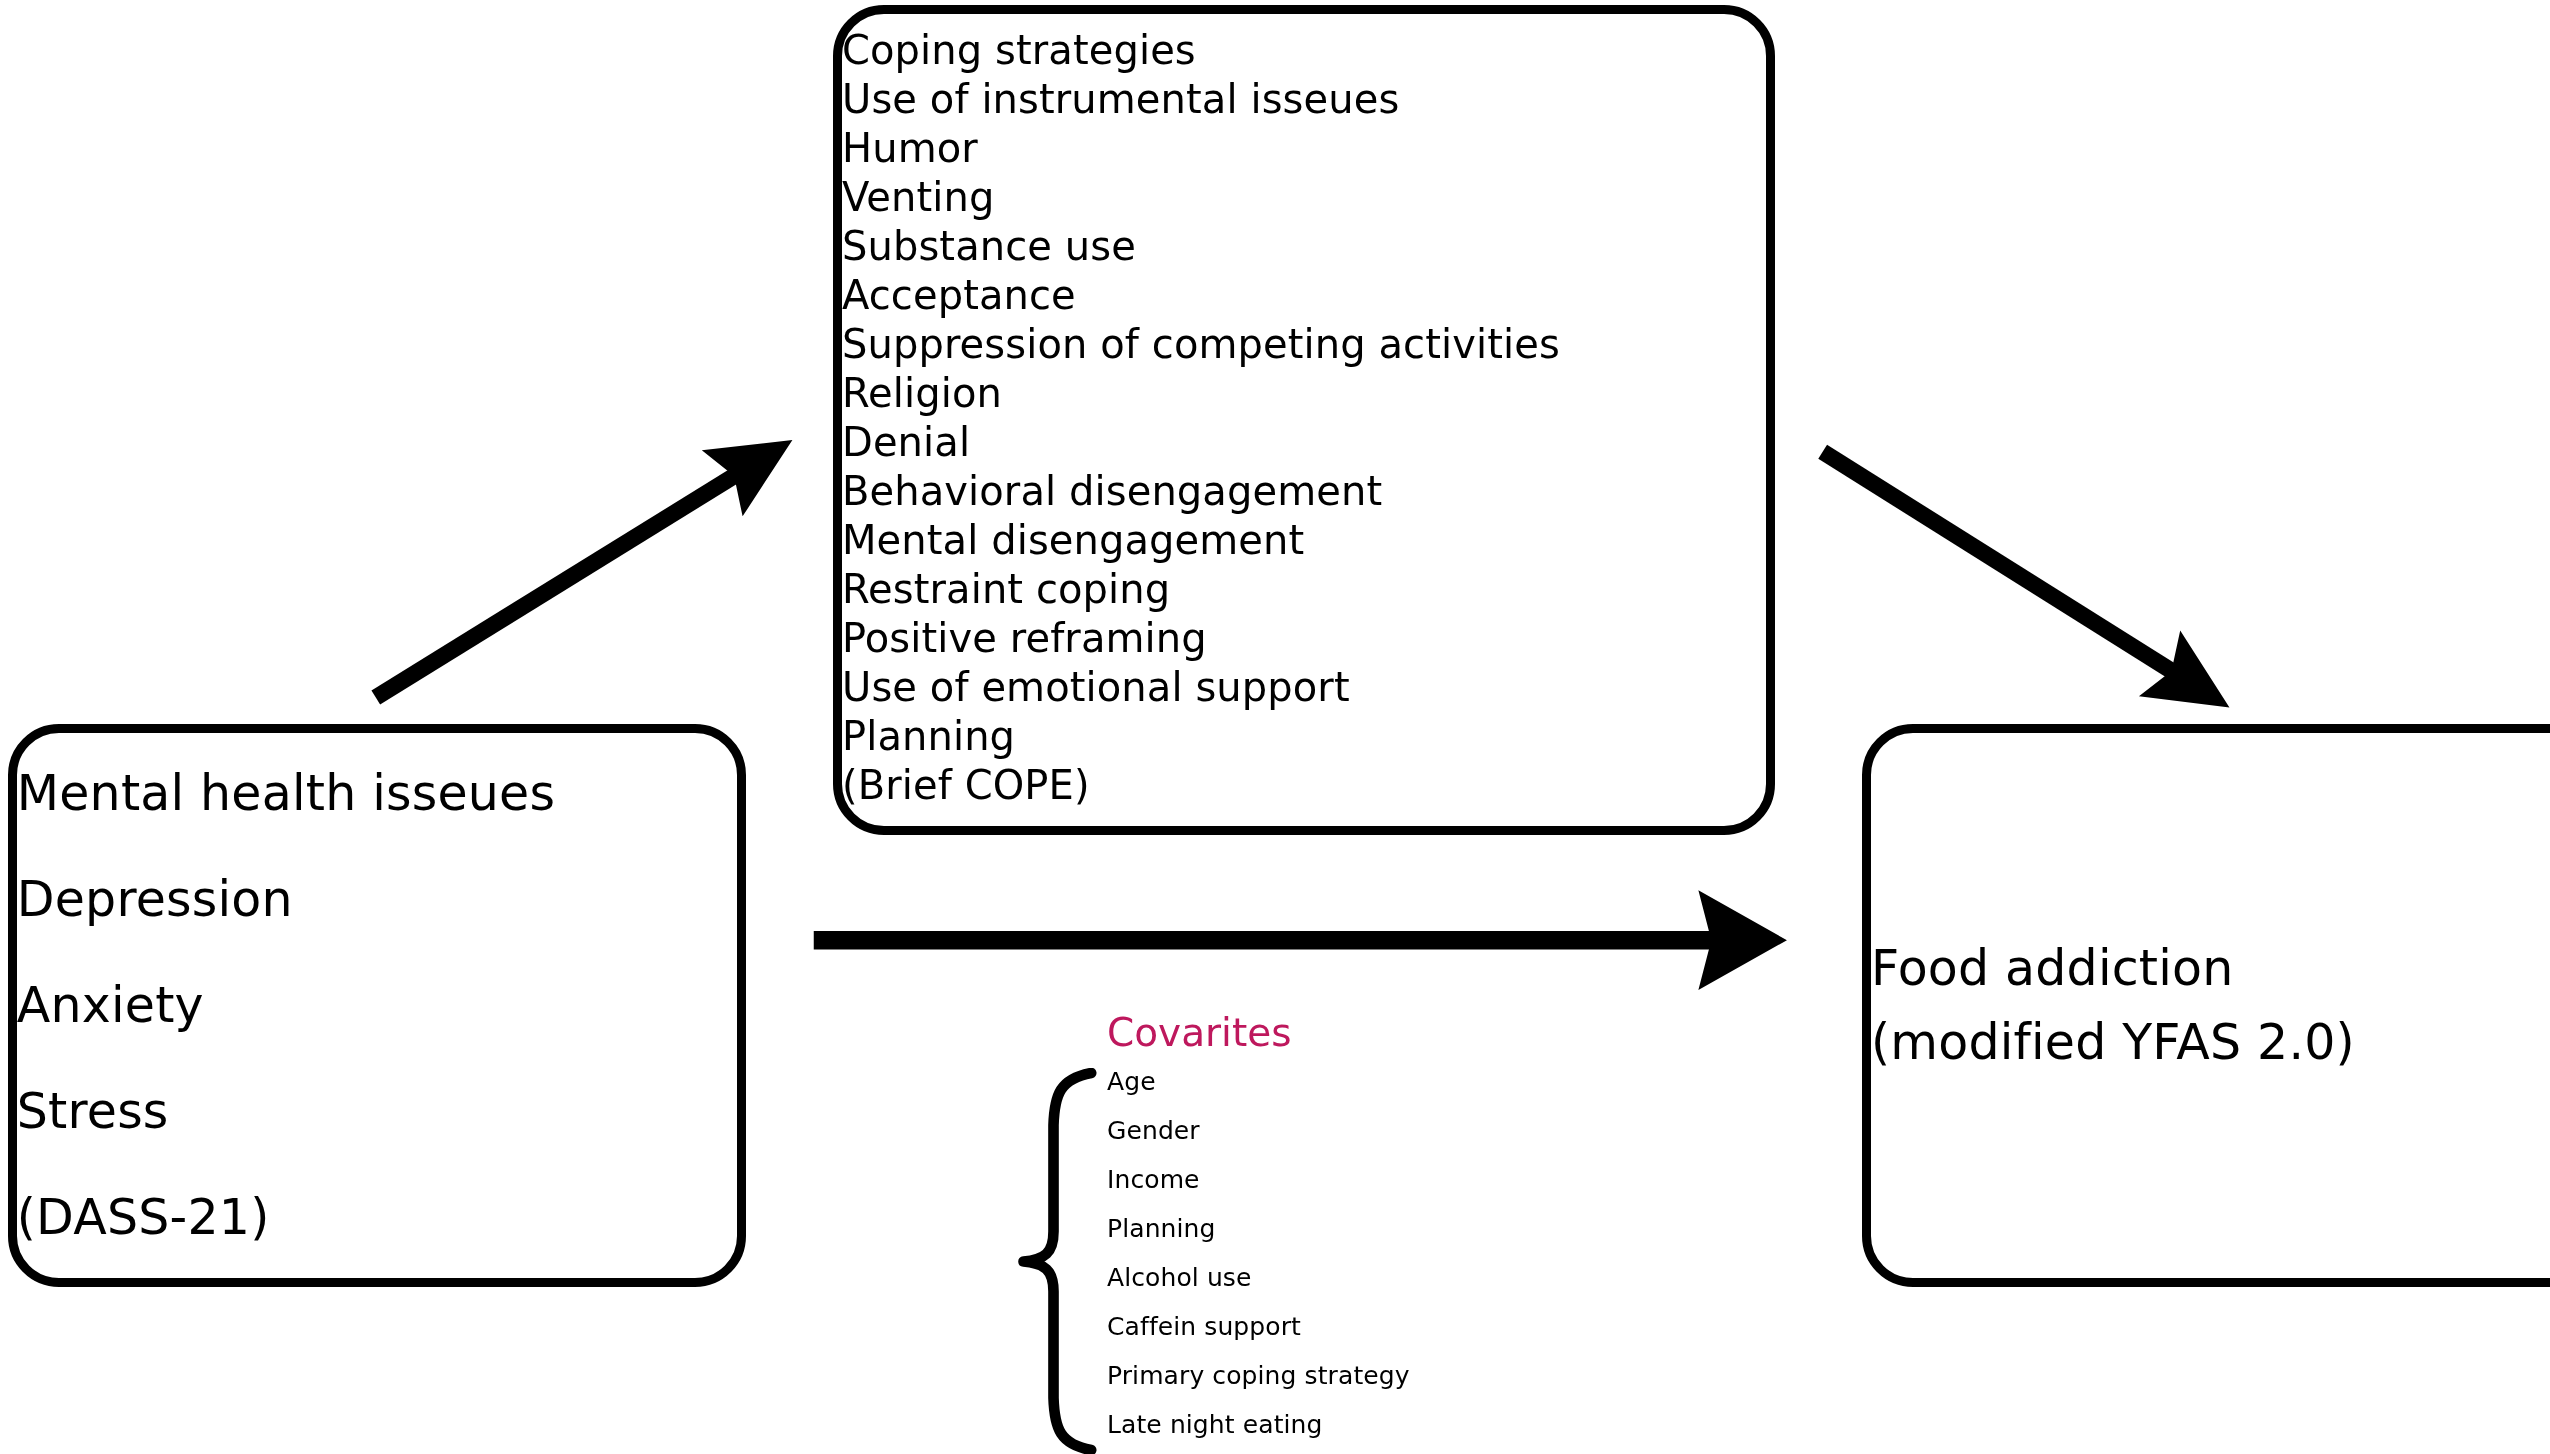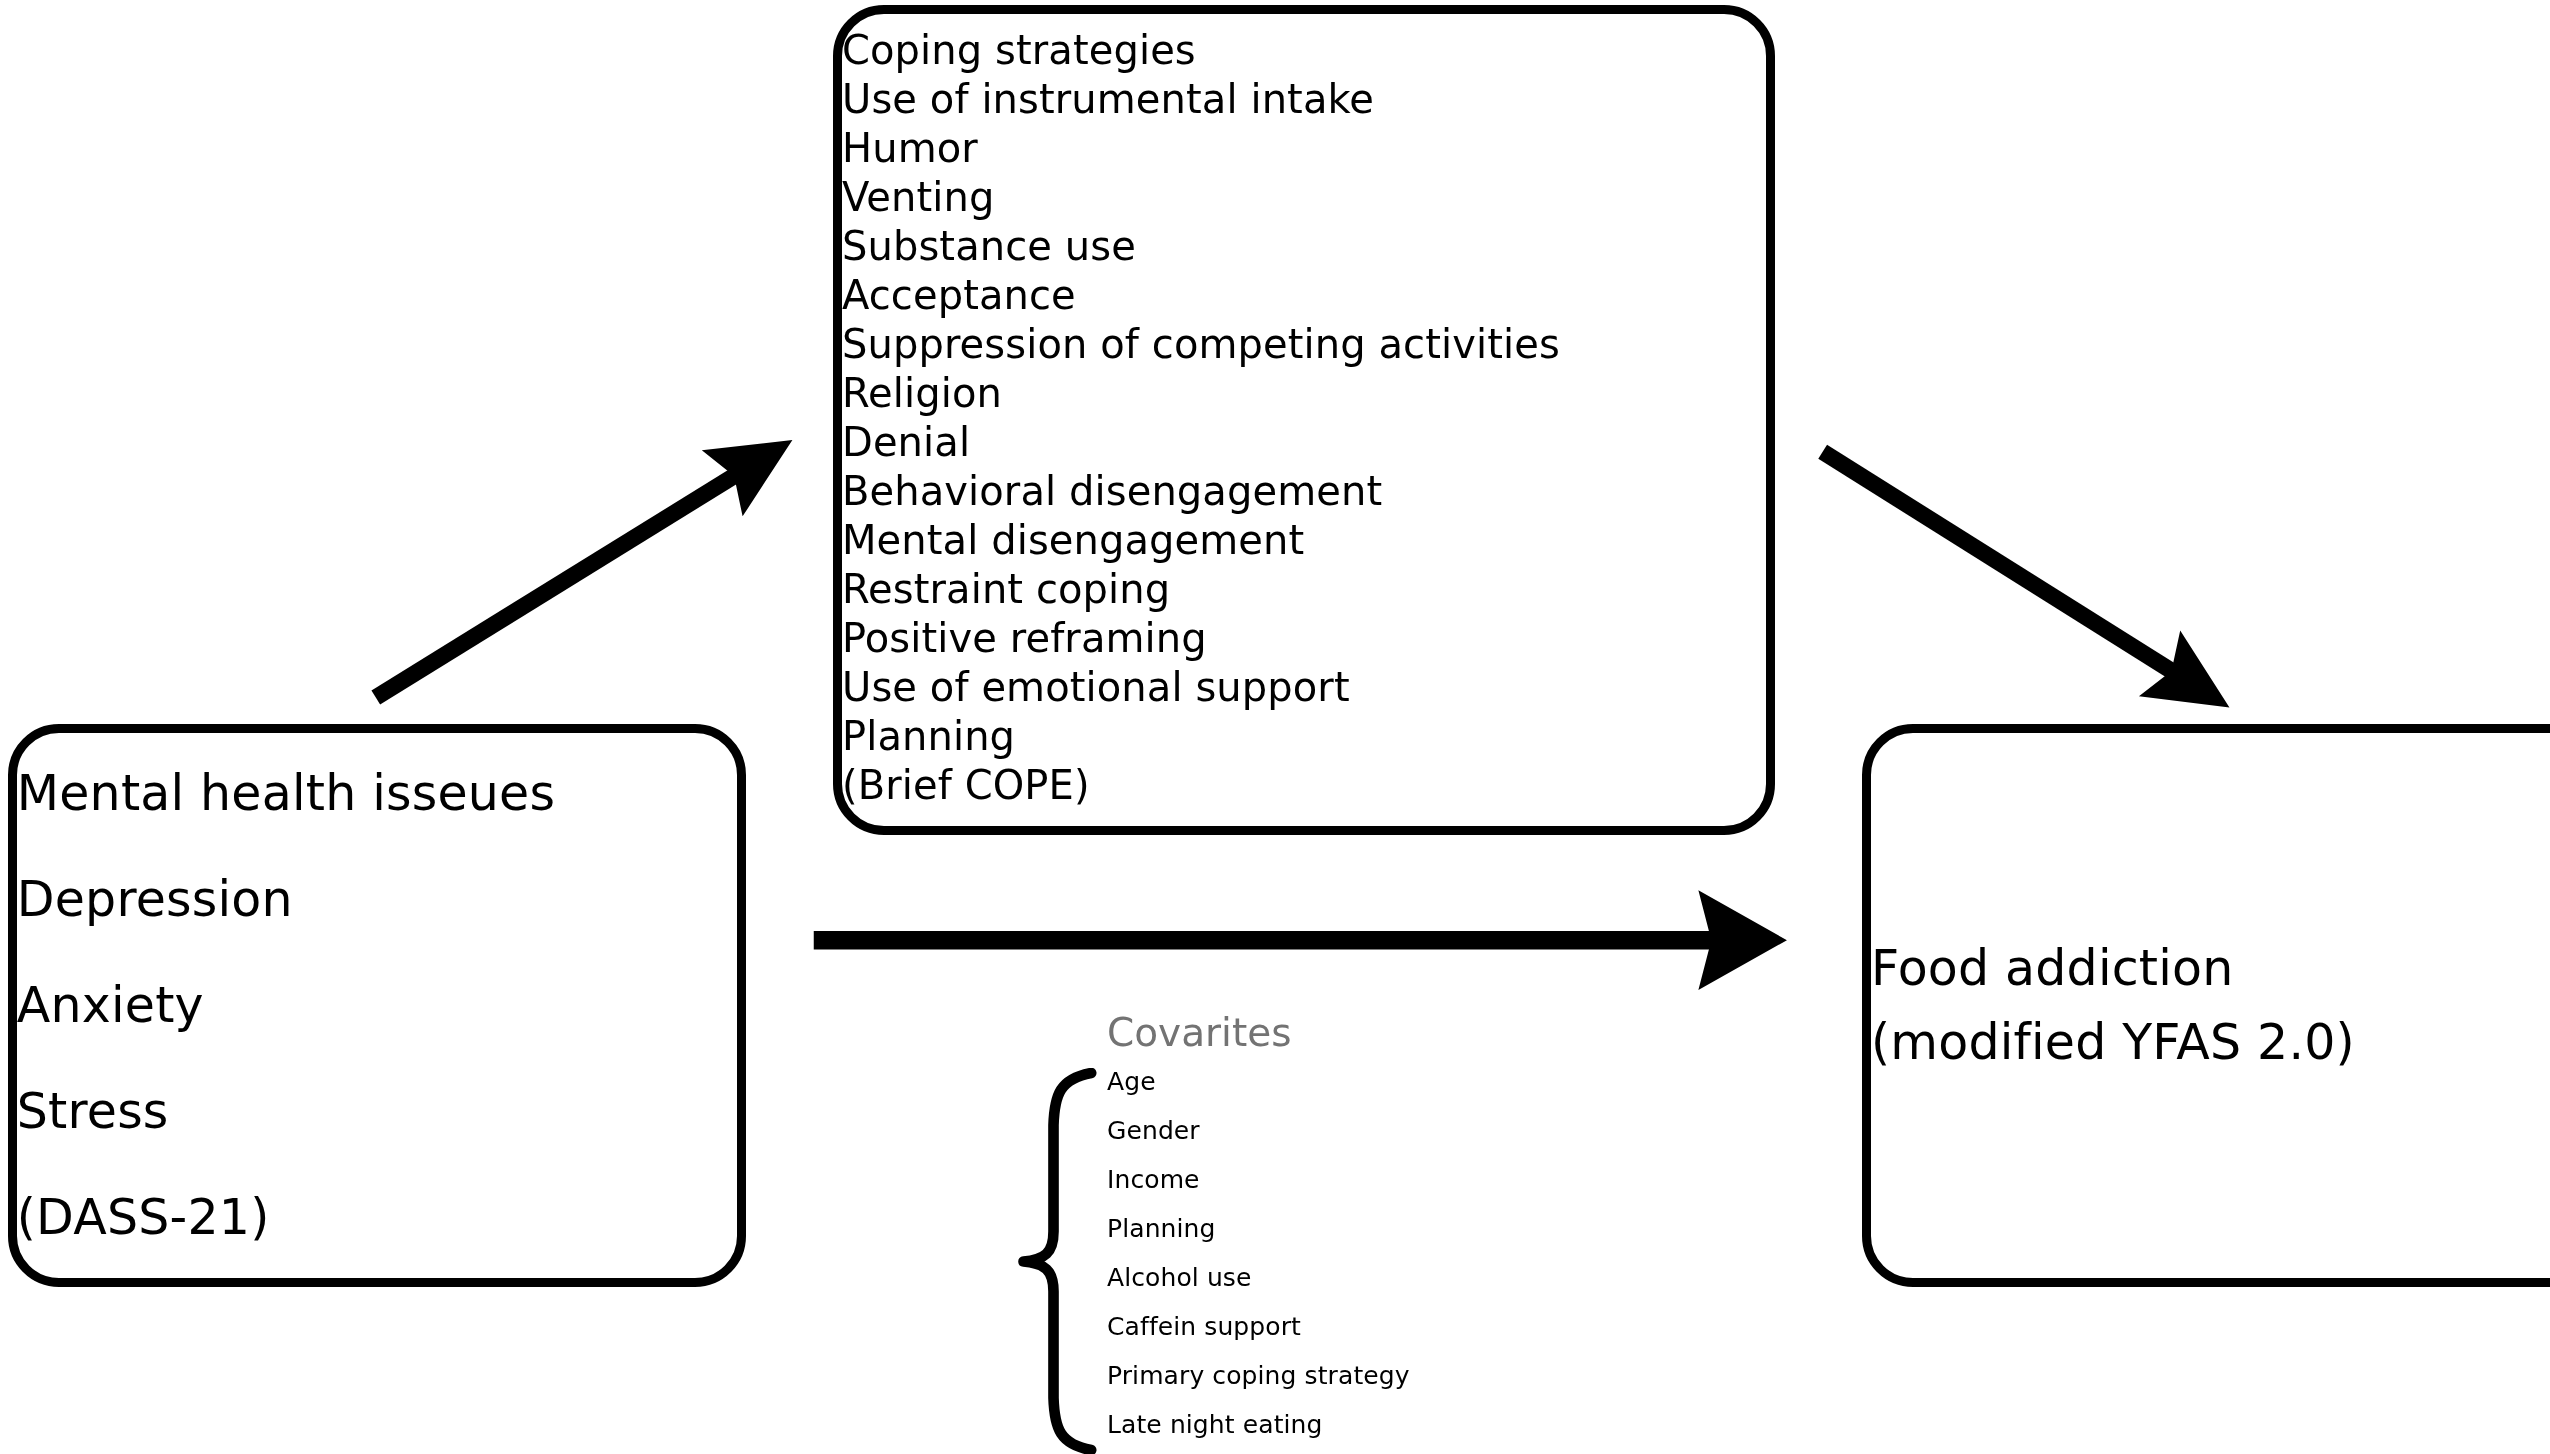--- a/index.html
+++ b/index.html
@@ -109,21 +109,21 @@
     text-align: left;
     color: #000000;
     font-size: 25px;
     line-height: 49px;
     white-space: nowrap;
     letter-spacing: 0.1px;
   }
   #covariates-title {
     display: block;
     text-align: left;
-    color: #737373;
+    color: #be185d;
     font-size: 39px;
     line-height: 49px;
     white-space: nowrap;
   }
 </style>
 </head>
 <body>
 
 <div id="canvas">
 
@@ -150,21 +150,21 @@
   <div class="node-box" id="box-mental-health">
     <span class="node-line">Mental health isseues</span>
     <span class="node-line">Depression</span>
     <span class="node-line">Anxiety</span>
     <span class="node-line">Stress</span>
     <span class="node-line">(DASS-21)</span>
   </div>
 
   <div class="node-box" id="box-coping">
     <span class="node-line">Coping strategies</span>
-    <span class="node-line">Use of instrumental intake</span>
+    <span class="node-line">Use of instrumental isseues</span>
     <span class="node-line">Humor</span>
     <span class="node-line">Venting</span>
     <span class="node-line">Substance use</span>
     <span class="node-line">Acceptance</span>
     <span class="node-line">Suppression of competing activities</span>
     <span class="node-line">Religion</span>
     <span class="node-line">Denial</span>
     <span class="node-line">Behavioral disengagement</span>
     <span class="node-line">Mental disengagement</span>
     <span class="node-line">Restraint coping</span>

